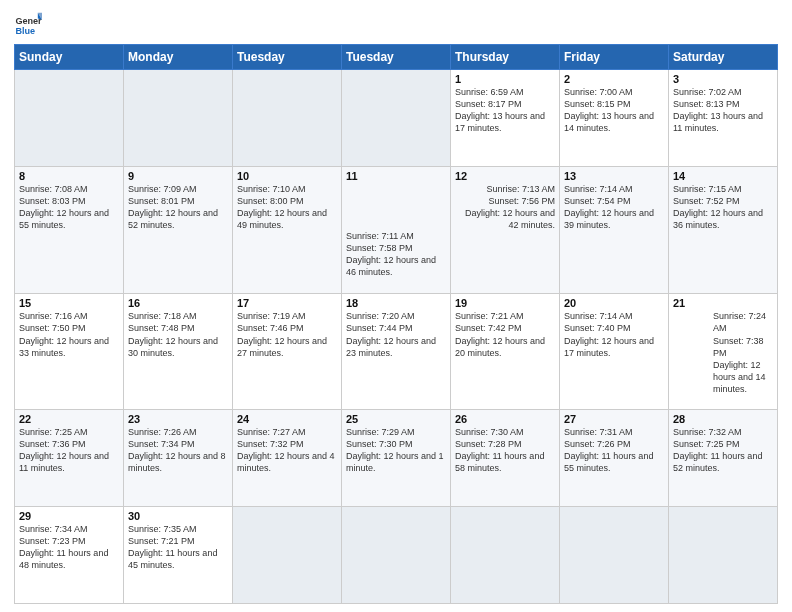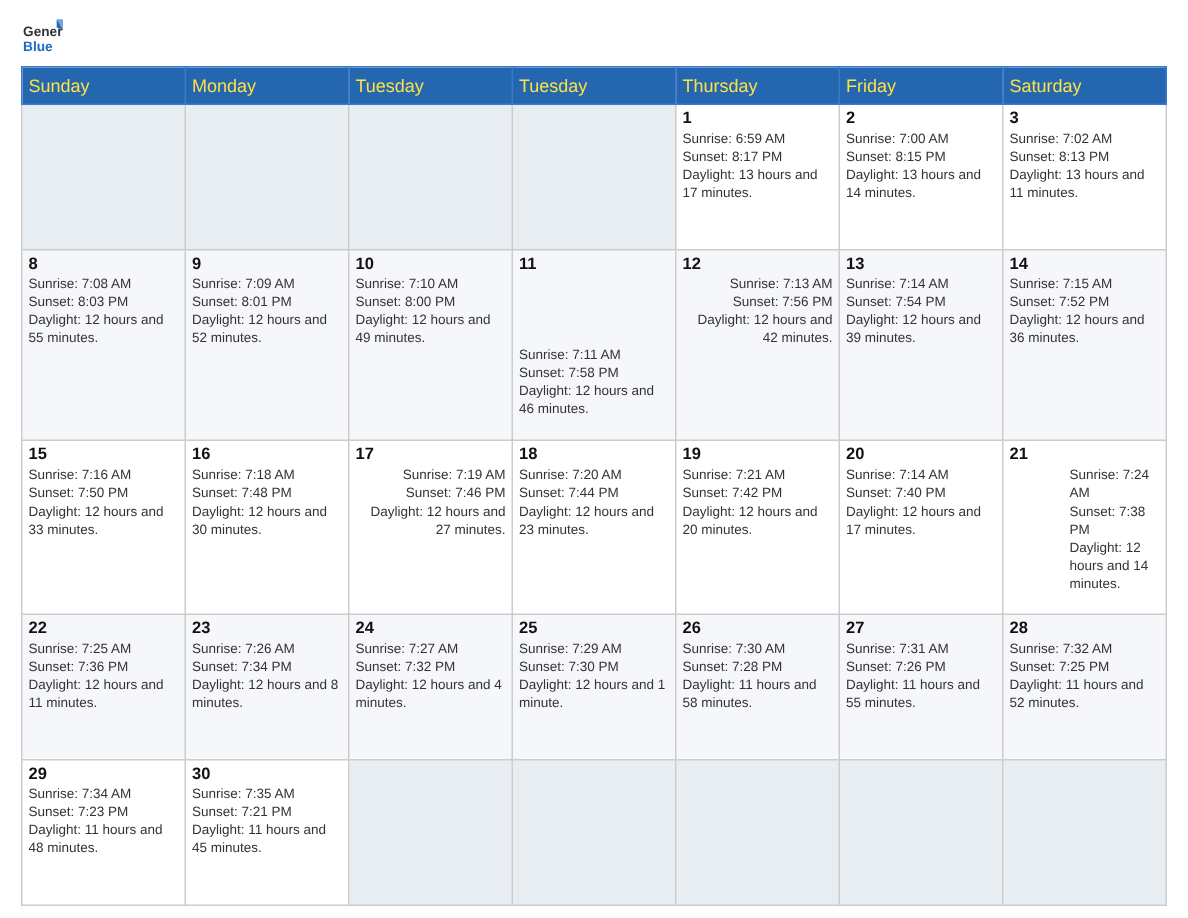--- a/index.html
+++ b/index.html
@@ -45,23 +45,23 @@
       color: #555;
     }
     .calendar {
       flex: 1;
       border-collapse: collapse;
       width: 100%;
       table-layout: fixed;
     }
     .calendar th {
       background: #2566b0;
-      color: #fde047;
+      color: #ffffff;
       font-size: 12px;
-      font-weight: normal;
+      font-weight: bold;
       padding: 5px 4px;
       text-align: left;
       border: 1px solid #3a7acc;
     }
     .calendar td {
       border: 1px solid #ccc;
       vertical-align: top;
       padding: 3px 4px;
       font-size: 9.5px;
       color: #333;
@@ -195,21 +195,21 @@
 Daylight: 12 hours and 33 minutes.</div>
           </td>
           <td>
             <span class="day-num">16</span>
             <div class="day-info" style="white-space: pre-line;">Sunrise: 7:18 AM
 Sunset: 7:48 PM
 Daylight: 12 hours and 30 minutes.</div>
           </td>
           <td>
             <span class="day-num">17</span>
-            <div class="day-info" style="white-space: pre-line; text-align: right;">Sunrise: 7:19 AM
+            <div class="day-info" style="white-space: pre-line;">Sunrise: 7:19 AM
 Sunset: 7:46 PM
 Daylight: 12 hours and 27 minutes.</div>
           </td>
           <td>
             <span class="day-num">18</span>
             <div class="day-info" style="white-space: pre-line;">Sunrise: 7:20 AM
 Sunset: 7:44 PM
 Daylight: 12 hours and 23 minutes.</div>
           </td>
           <td>

